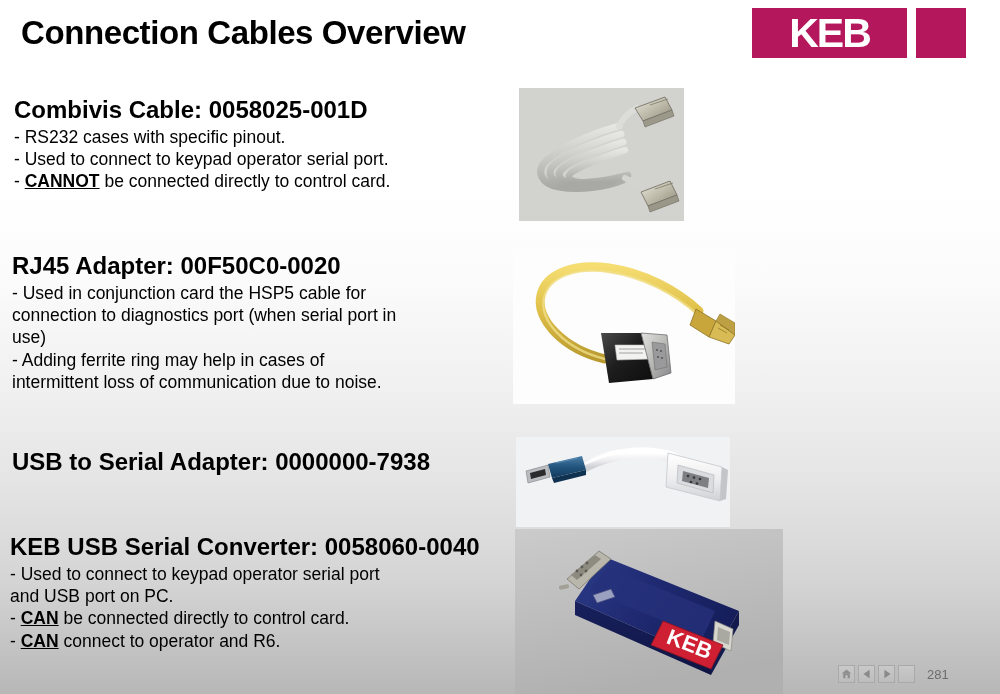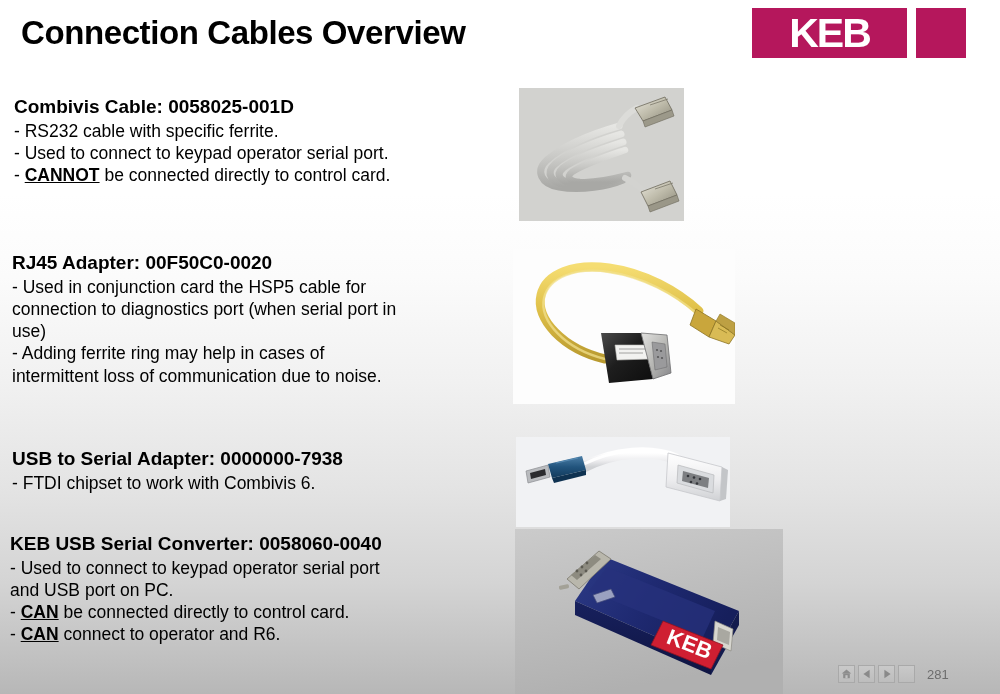--- a/index.html
+++ b/index.html
@@ -73,21 +73,21 @@
   .keb-square {
     background: #b5175c;
     width: 50px;
     height: 50px;
     margin-left: 9px;
   }
 
   
   .block { position: absolute; }
   .block-heading {
-    font-size: 19px;
+    font-size: 24px;
     font-weight: bold;
     line-height: 1.25;
     margin: 0 0 1px 0;
   }
   .block-body {
     font-size: 17.5px;
     line-height: 1.27;
     margin: 0;
   }
   .block-body .line { white-space: pre-wrap; }
@@ -166,21 +166,21 @@
   <div id="keb-logo">
     <div class="keb-block">
       <span class="keb-word">KEB</span>
     </div>
     <div class="keb-square"></div>
   </div>
 
   <div class="block" id="block-combivis">
     <div class="block-heading">Combivis Cable:  0058025-001D</div>
     <div class="block-body">
-      <div class="line">- RS232 cable with specific ferrite.</div>
+      <div class="line">- RS232 cases with specific pinout.</div>
       <div class="line">- Used to connect to keypad operator serial port.</div>
       <div class="line"><span>- </span><span class="emph">CANNOT</span><span> be connected directly to control card.</span></div>
     </div>
   </div>
 
   <div class="photo" id="photo-combivis">
     <svg class="svgfill" viewBox="0 0 165 133" preserveAspectRatio="none">
       <defs>
         <linearGradient id="cabgrey" x1="0" y1="0" x2="0" y2="1">
           <stop offset="0" stop-color="#e6e6e3"></stop>
@@ -284,23 +284,20 @@
           <circle cx="148" cy="102" r="1.1"></circle>
           <circle cx="145" cy="108" r="1.1"></circle>
           <circle cx="149" cy="109" r="1.1"></circle>
         </g>
       </g>
     </svg>
   </div>
 
   <div class="block" id="block-usbserial">
     <div class="block-heading">USB to Serial Adapter:  0000000-7938</div>
-    <div class="block-body">
-      <div class="line">- FTDI chipset to work with Combivis 6.</div>
-    </div>
   </div>
 
   <div class="photo" id="photo-usbserial">
     <svg class="svgfill" viewBox="0 0 214 90" preserveAspectRatio="none">
       <defs>
         <linearGradient id="whitebody" x1="0" y1="0" x2="0" y2="1">
           <stop offset="0" stop-color="#ffffff"></stop>
           <stop offset="0.55" stop-color="#ededef"></stop>
           <stop offset="1" stop-color="#cfd1d4"></stop>
         </linearGradient>

